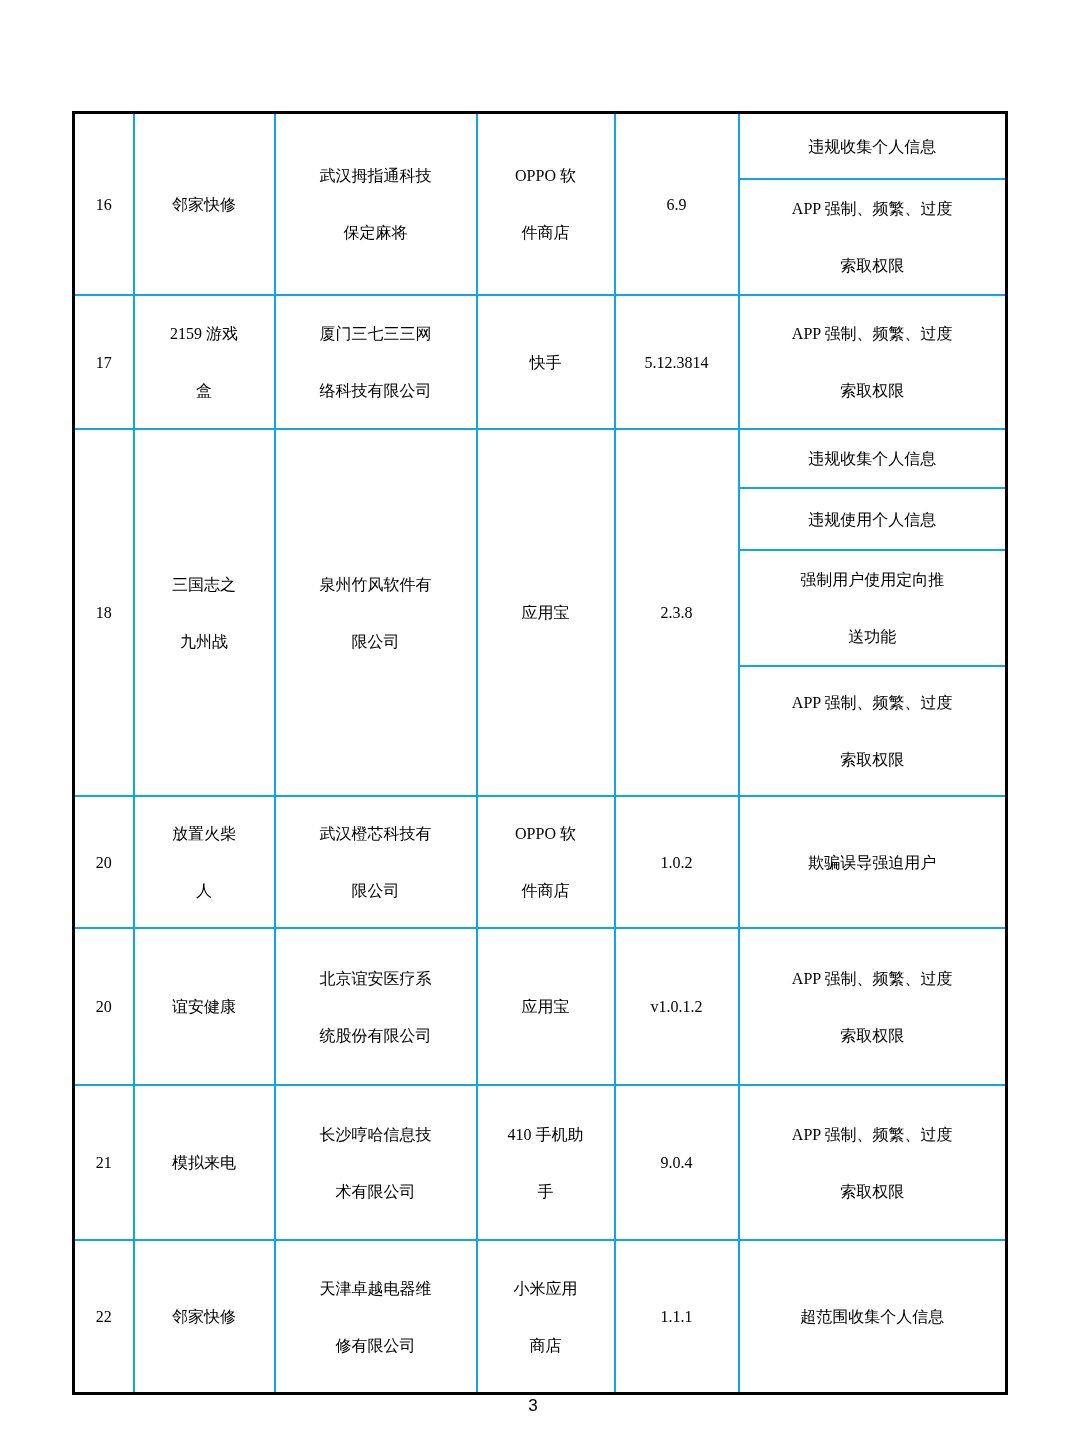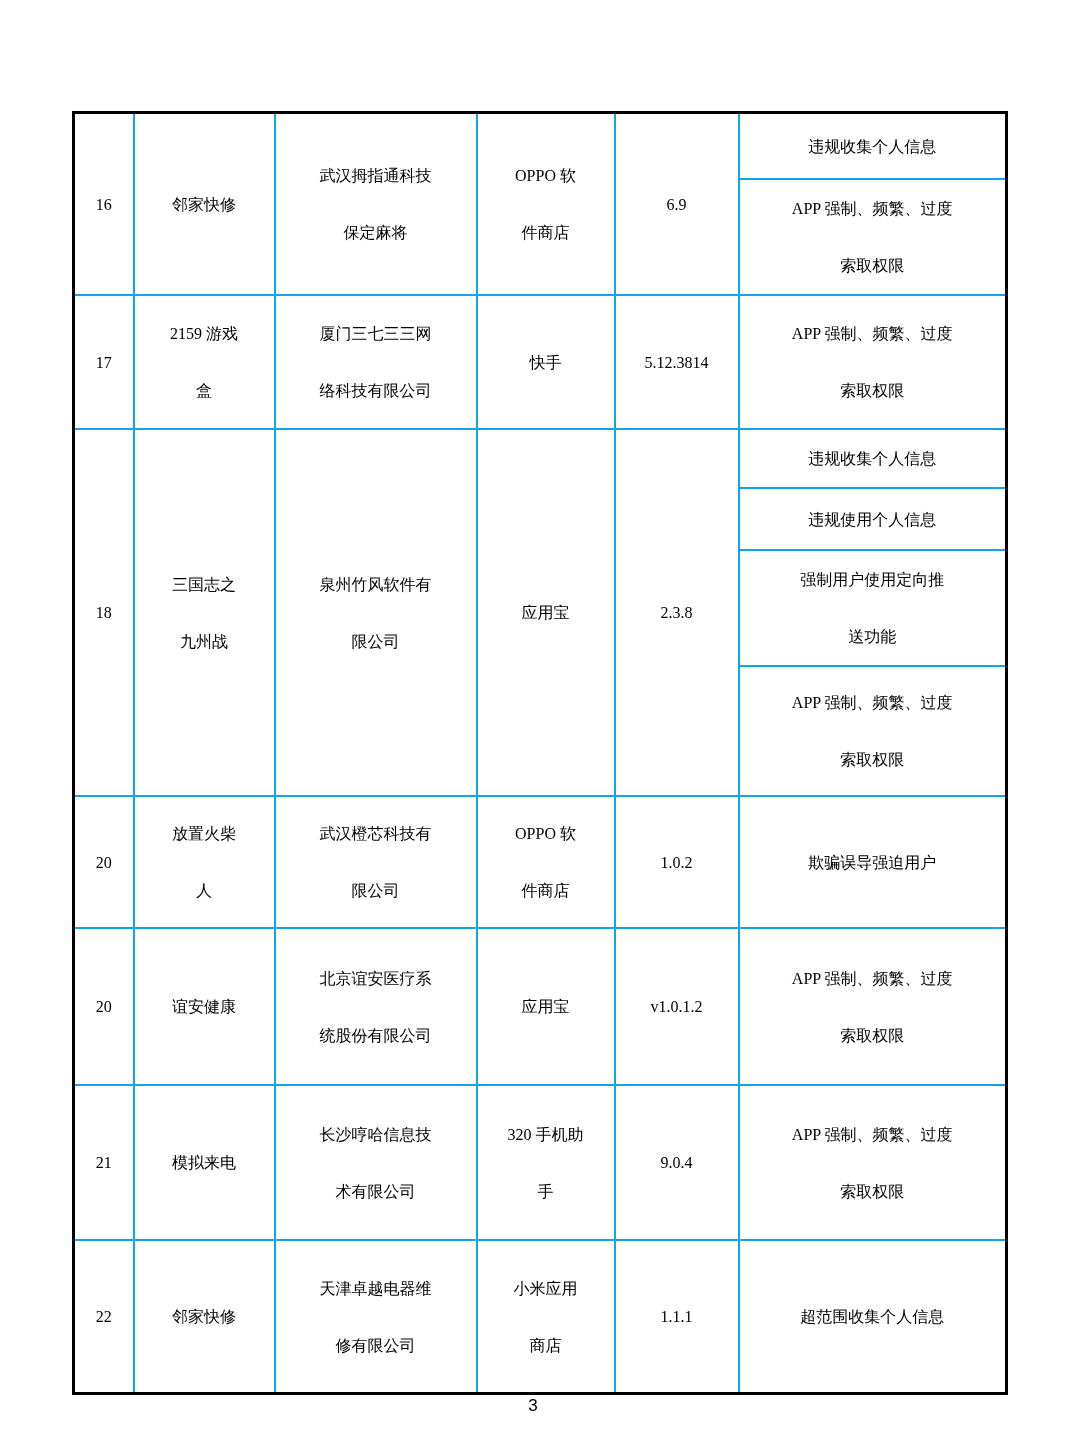--- a/index.html
+++ b/index.html
@@ -131,21 +131,21 @@
         <td>v1.0.1.2</td>
         <td style="height:155px">APP 强制、频繁、过度
 索取权限</td>
       </tr>
 
       <tr>
         <td>21</td>
         <td>模拟来电</td>
         <td>长沙哼哈信息技
 术有限公司</td>
-        <td>320 手机助
+        <td>410 手机助
 手</td>
         <td>9.0.4</td>
         <td style="height:153px">APP 强制、频繁、过度
 索取权限</td>
       </tr>
 
       <tr>
         <td>22</td>
         <td>邻家快修</td>
         <td>天津卓越电器维

